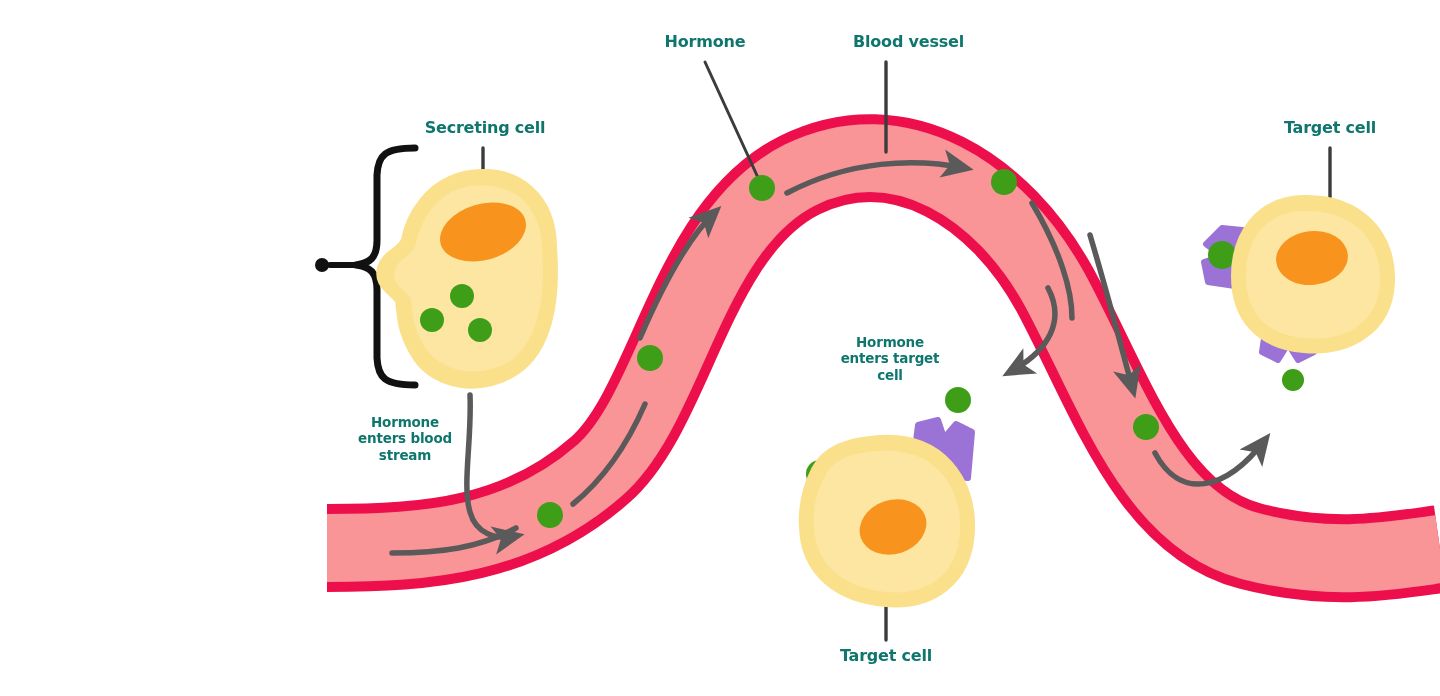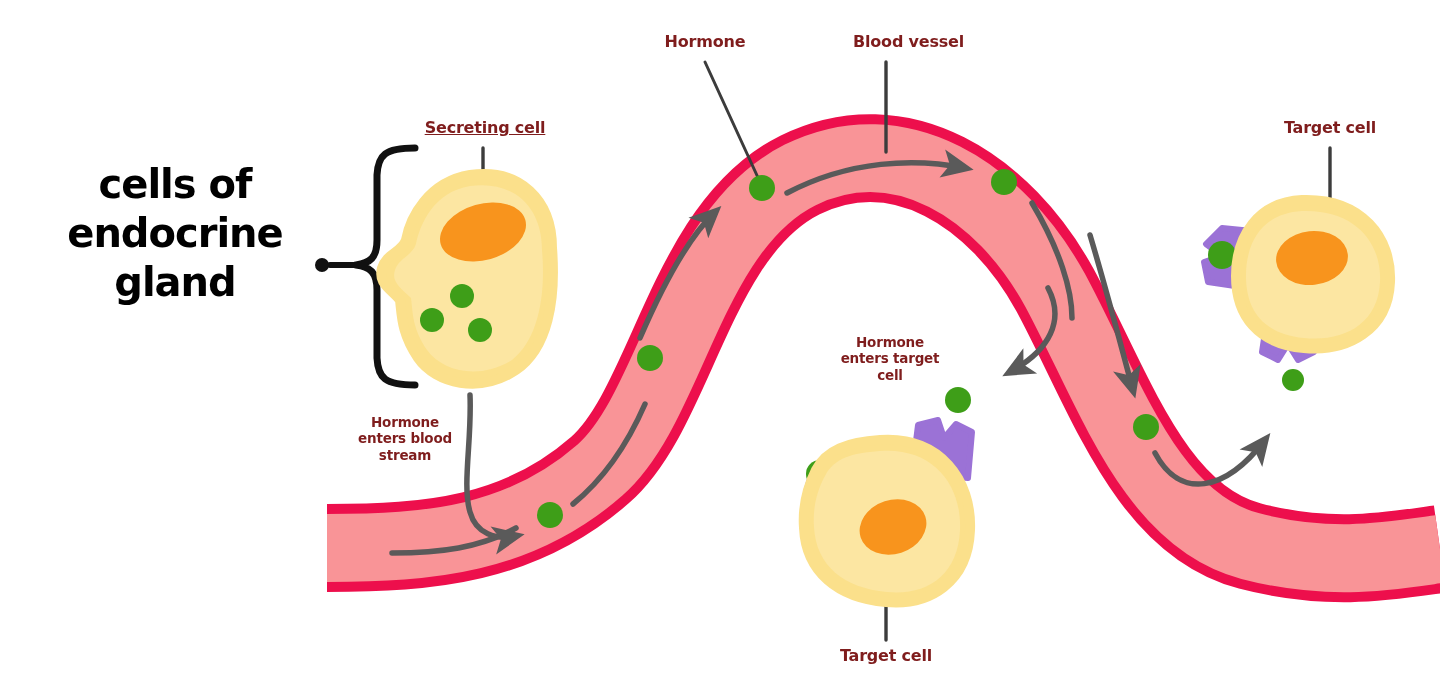--- a/index.html
+++ b/index.html
@@ -25,21 +25,21 @@
   }
   #diagram-svg {
     position: absolute;
     left: 0;
     top: 0;
     width: 1440px;
     height: 696px;
   }
   .lbl {
     position: absolute;
-    color: #7f1d1d;
+    color: #0f766e;
     font-weight: bold;
     font-family: "DejaVu Sans", sans-serif;
     letter-spacing: -0.2px;
     line-height: 1.22;
     white-space: pre;
     text-align: center;
   }
   .lbl-lg { font-size: 16px; }
   .lbl-sm { font-size: 13.5px; }
   #gland-label {
@@ -199,25 +199,22 @@
       <circle cx="762" cy="188" r="13" fill="#3E9E18"></circle>
       <circle cx="1004" cy="182" r="13" fill="#3E9E18"></circle>
       <circle cx="650" cy="358" r="13" fill="#3E9E18"></circle>
       <circle cx="550" cy="515" r="13" fill="#3E9E18"></circle>
       <circle cx="958" cy="400" r="13" fill="#3E9E18"></circle>
       <circle cx="1146" cy="427" r="13" fill="#3E9E18"></circle>
       <circle cx="1293" cy="380" r="11" fill="#3E9E18"></circle>
     </g>
   </svg>
 
-  <div id="gland-label">cells of
-endocrine
-gland</div>
-
-  <div class="lbl lbl-lg" style="left:400px; top:118px; width:170px;text-decoration:underline;">Secreting cell</div>
+
+  <div class="lbl lbl-lg" style="left:400px; top:118px; width:170px;">Secreting cell</div>
 
   <div class="lbl lbl-lg" style="left:640px; top:32px; width:130px;">Hormone</div>
 
   <div class="lbl lbl-lg" style="left:808px; top:32px; width:156px;text-align:right;">Blood vessel</div>
 
   <div class="lbl lbl-sm" style="left:330px; top:414px; width:150px;">Hormone
 enters blood
 stream</div>
 
   <div class="lbl lbl-sm" style="left:815px; top:334px; width:150px;">Hormone

